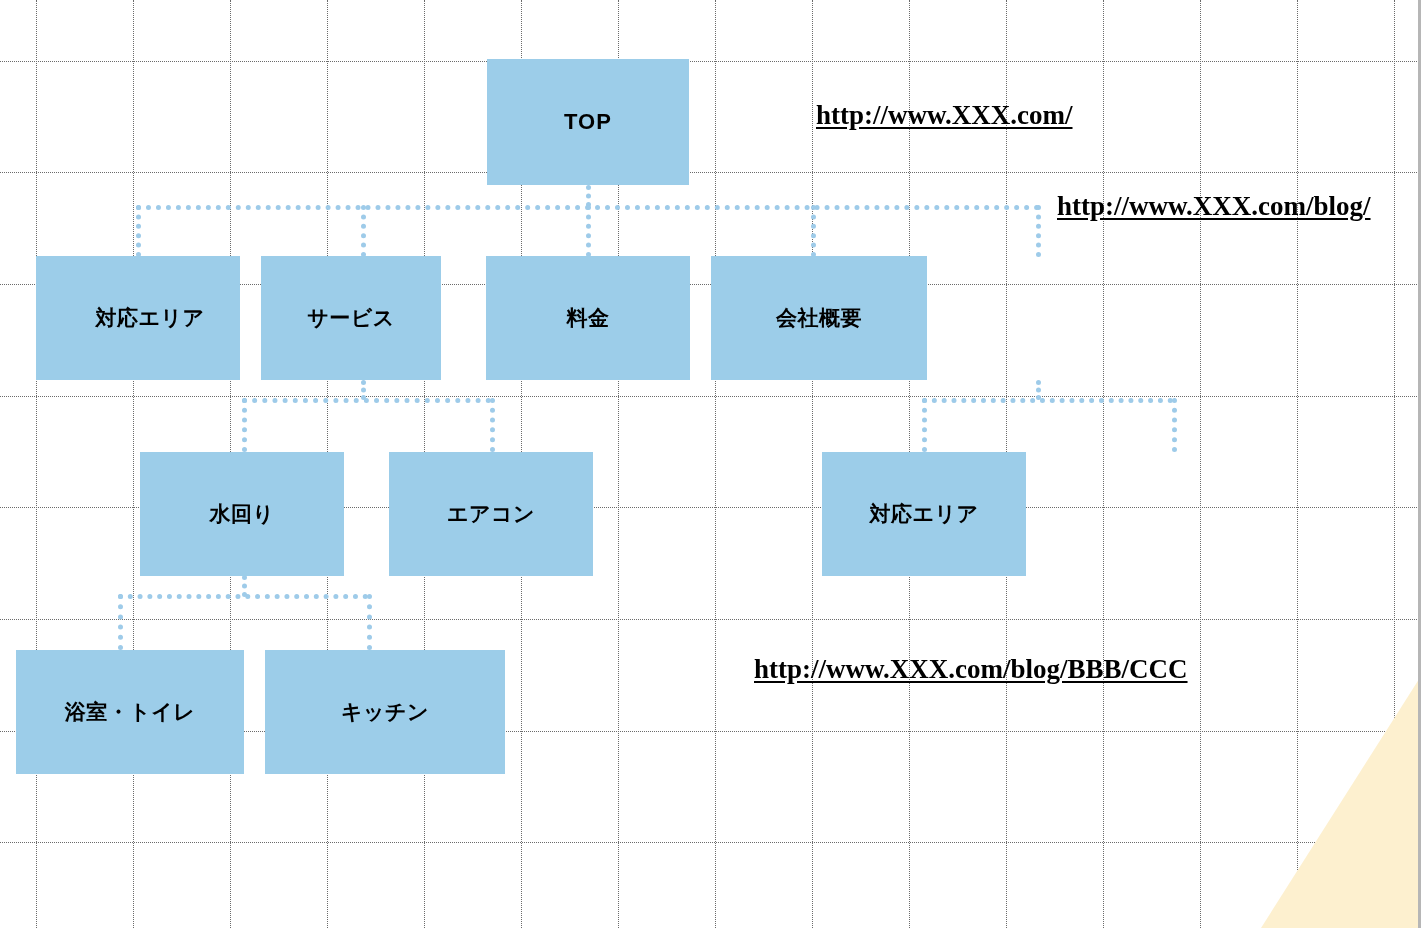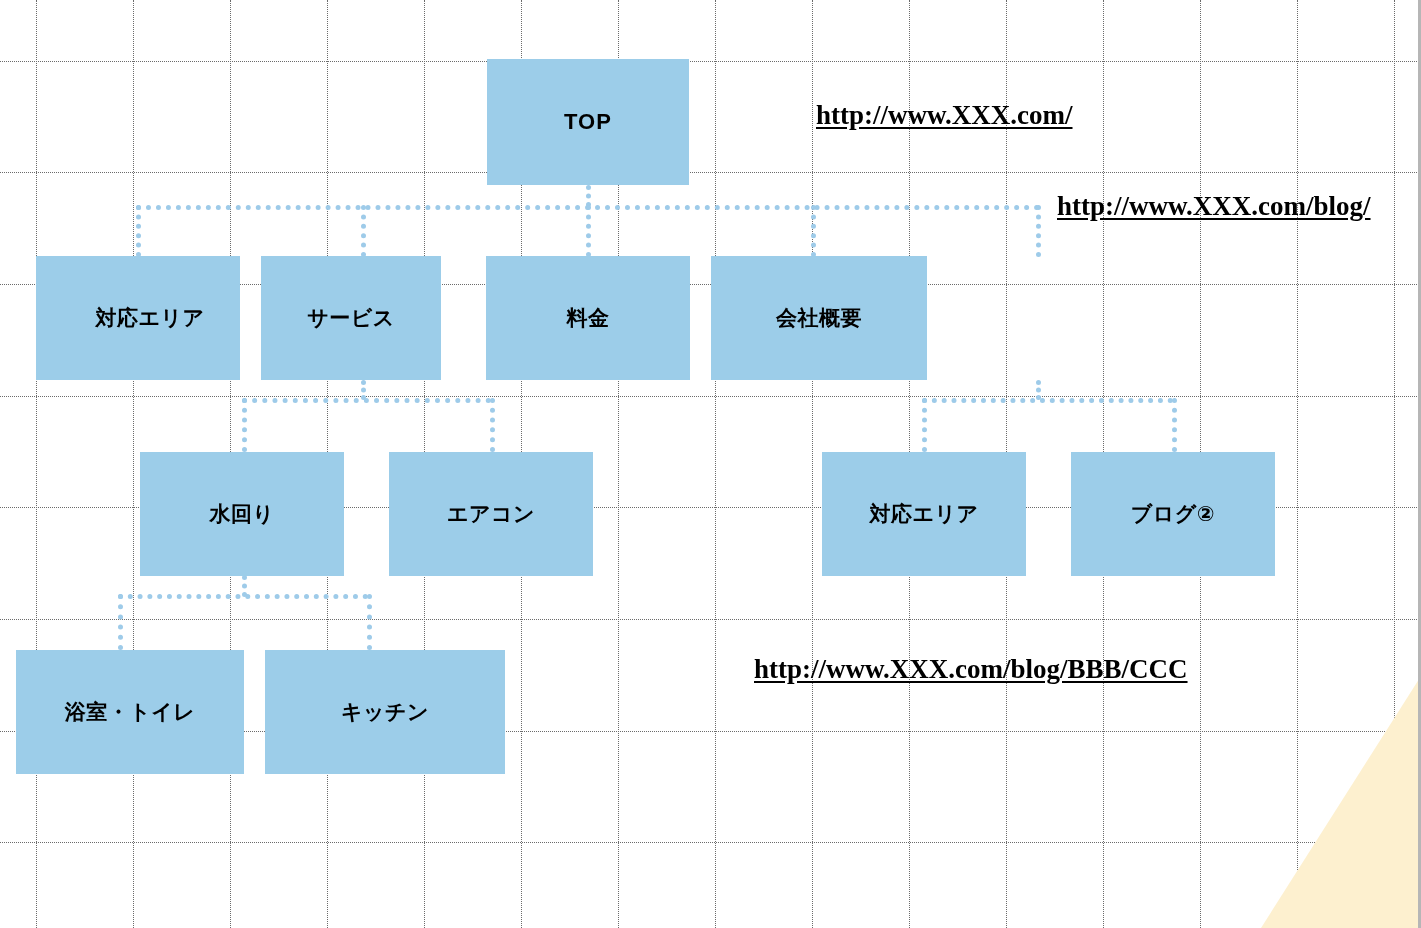--- a/index.html
+++ b/index.html
@@ -177,21 +177,20 @@
 
   <div class="node" style="left:36px; top:256px; width:204px; height:124px;padding-left:24px;">対応エリア</div>
   <div class="node" style="left:261px; top:256px; width:180px; height:124px;">サービス</div>
   <div class="node" style="left:486px; top:256px; width:204px; height:124px;">料金</div>
   <div class="node" style="left:711px; top:256px; width:216px; height:124px;">会社概要</div>
 
   <div class="node" style="left:140px; top:452px; width:204px; height:124px;">水回り</div>
   <div class="node" style="left:389px; top:452px; width:204px; height:124px;text-align:right;">エアコン</div>
 
   <div class="node" style="left:822px; top:452px; width:204px; height:124px;">対応エリア</div>
-  <div class="node" style="left:1071px; top:452px; width:204px; height:124px;">ブログ②</div>
 
   <div class="node" style="left:16px; top:650px; width:228px; height:124px;">浴室・トイレ</div>
   <div class="node" style="left:265px; top:650px; width:240px; height:124px;">キッチン</div>
 
   <div class="url" style="left:1057px; top:191px;">http://www.XXX.com/blog/</div>
   <div class="url" style="left:816px; top:100px;">http://www.XXX.com/</div>
   <div class="url" style="left:754px; top:654px;text-decoration:underline;">http://www.XXX.com/blog/BBB/CCC</div>
 
 </div>
 

